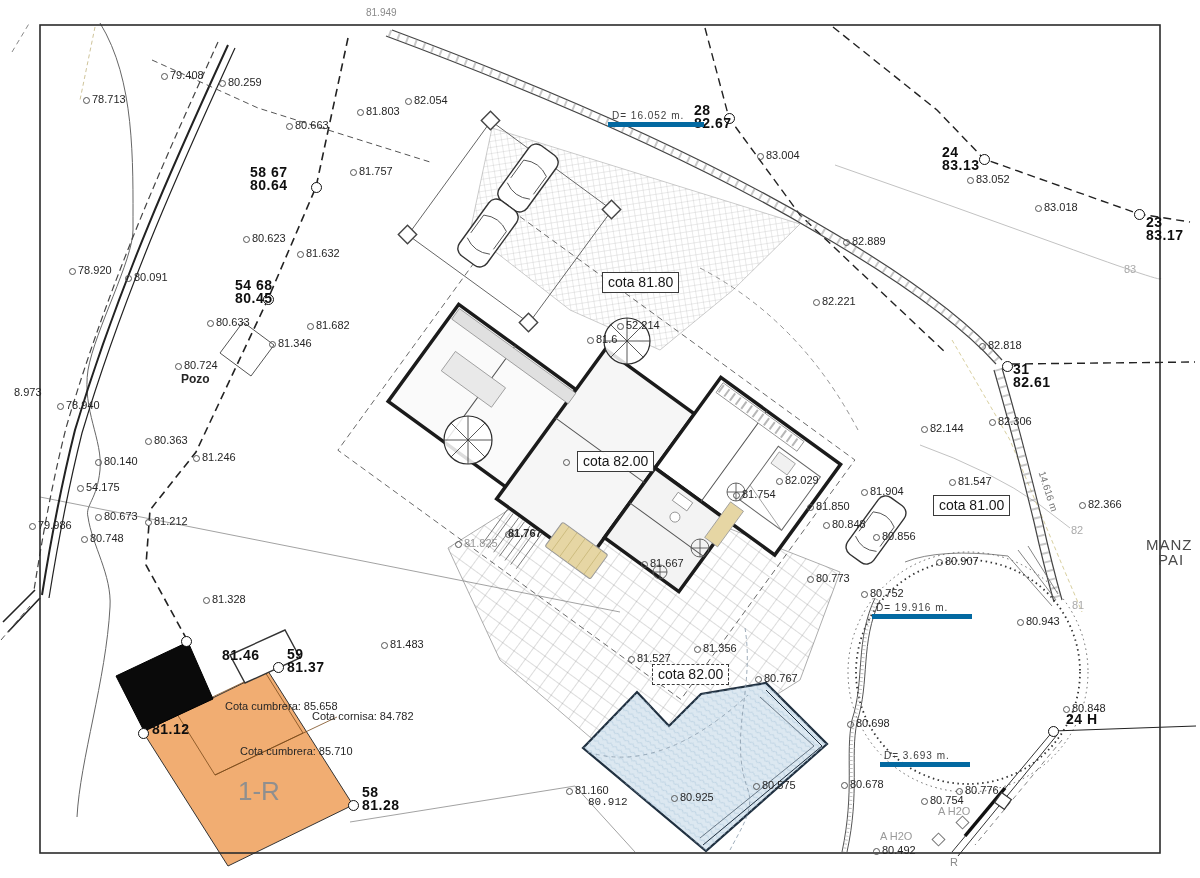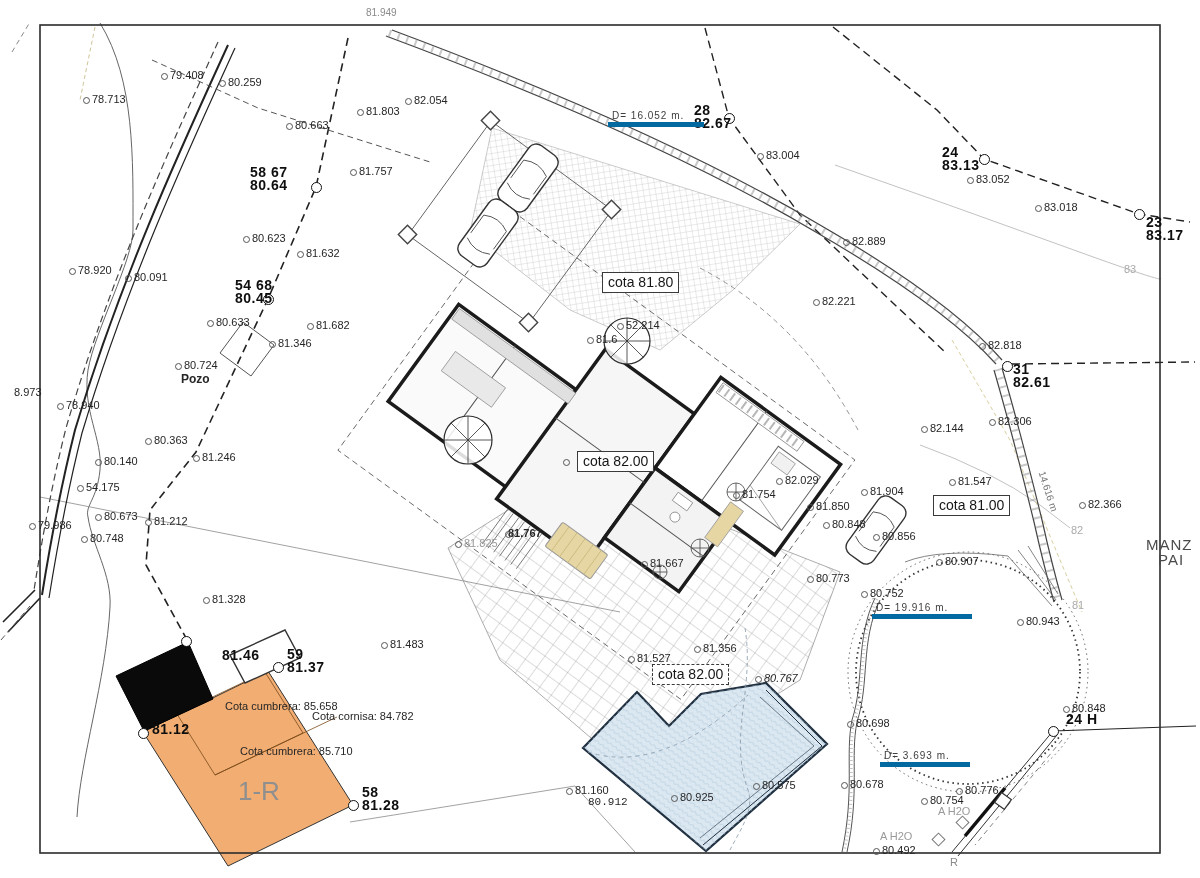--- a/index.html
+++ b/index.html
@@ -302,21 +302,21 @@
       <div class="lbl" style="left: 1026px; top: 616px;">80.943</div>
       <div class="dot" style="left: 1017px; top: 619px;"></div>
       <div class="lbl" style="left: 212px; top: 594px;">81.328</div>
       <div class="dot" style="left: 203px; top: 597px;"></div>
       <div class="lbl" style="left: 390px; top: 639px;">81.483</div>
       <div class="dot" style="left: 381px; top: 642px;"></div>
       <div class="lbl" style="left: 637px; top: 653px;">81.527</div>
       <div class="dot" style="left: 628px; top: 656px;"></div>
       <div class="lbl" style="left: 703px; top: 643px;">81.356</div>
       <div class="dot" style="left: 694px; top: 646px;"></div>
-      <div class="lbl" style="left: 764px; top: 673px; font-style: italic;">80.767</div>
+      <div class="lbl" style="left: 764px; top: 673px;">80.767</div>
       <div class="dot" style="left: 755px; top: 676px;"></div>
       <div class="lbl" style="left: 575px; top: 785px;">81.160</div>
       <div class="dot" style="left: 566px; top: 788px;"></div>
       <div class="lbl" style="left: 588px; top: 797px; font-family: Liberation Mono, monospace;">80.912</div>
       <div class="lbl" style="left: 680px; top: 792px;">80.925</div>
       <div class="dot" style="left: 671px; top: 795px;"></div>
       <div class="lbl" style="left: 762px; top: 780px;">80.575</div>
       <div class="dot" style="left: 753px; top: 783px;"></div>
       <div class="lbl" style="left: 856px; top: 718px;">80.698</div>
       <div class="dot" style="left: 847px; top: 721px;"></div>

